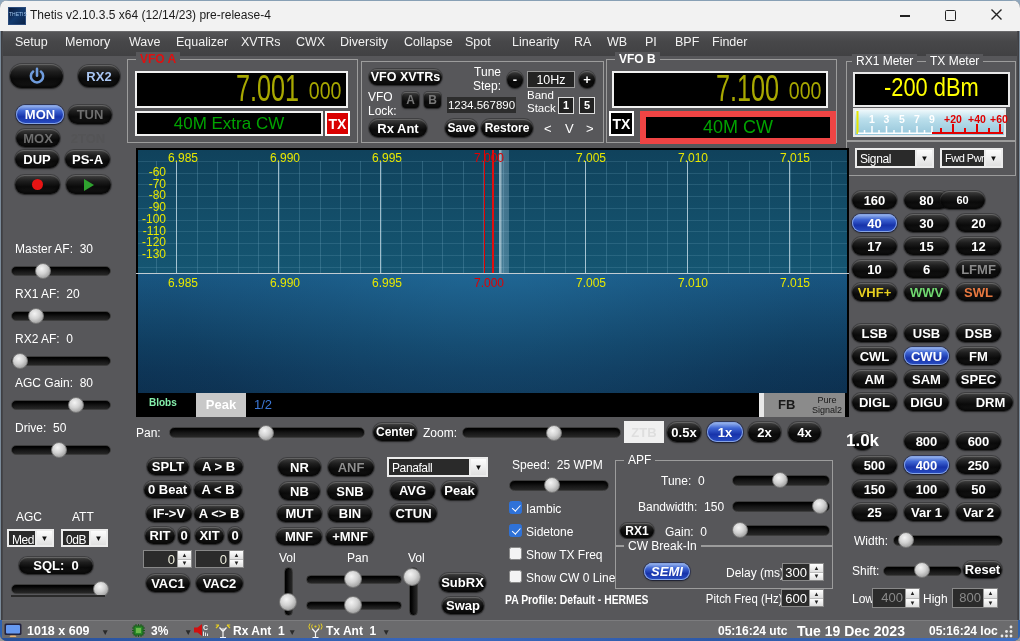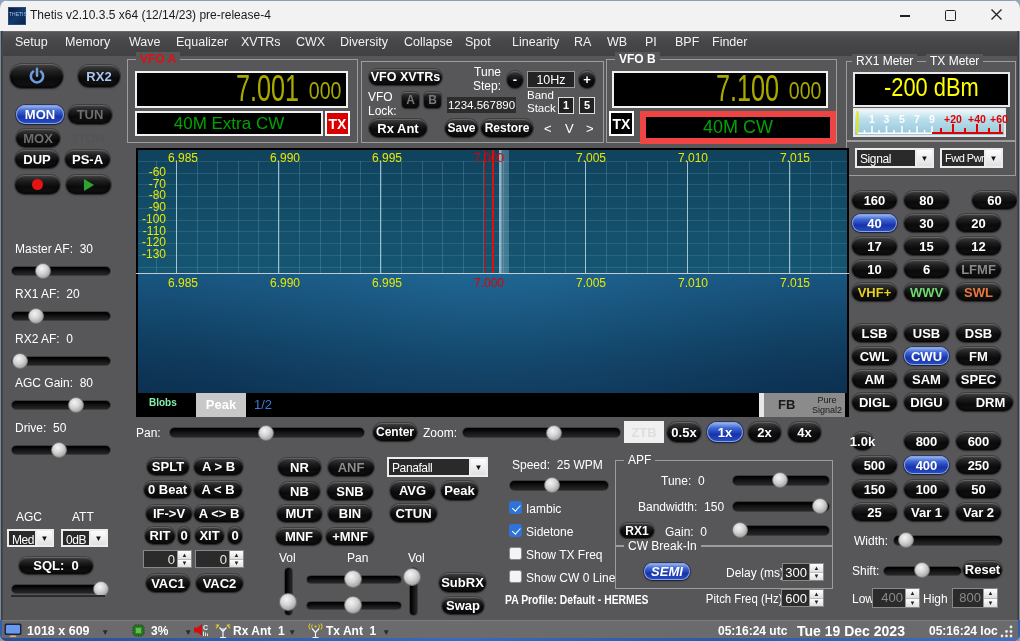--- a/index.html
+++ b/index.html
@@ -391,21 +391,21 @@
 <div class="num" style="left:781px;top:589px;width:43px;height:18px;">
       <div class="v" style="color:#fff;">600</div>
       <div class="ud">
         <div>▲</div>
         <div>▼</div>
       </div>
     </div>
 
 <div class="pill" style="left:852px;top:191px;width:45px;height:18px;font-size:13px;">160</div>
 <div class="pill" style="left:904px;top:191px;width:45px;height:18px;font-size:13px;">80</div>
-<div class="pill" style="left:972px;top:191px;width:45px;height:18px;font-size:13px;">60</div>
+<div class="pill" style="left:940px;top:191px;width:45px;height:18px;font-size:11px;">60</div>
 <div class="pill sel" style="left:852px;top:214px;width:45px;height:18px;font-size:13px;">40</div>
 <div class="pill" style="left:904px;top:214px;width:45px;height:18px;font-size:13px;">30</div>
 <div class="pill" style="left:956px;top:214px;width:45px;height:18px;font-size:13px;">20</div>
 <div class="pill" style="left:852px;top:237px;width:45px;height:18px;font-size:13px;">17</div>
 <div class="pill" style="left:904px;top:237px;width:45px;height:18px;font-size:13px;">15</div>
 <div class="pill" style="left:956px;top:237px;width:45px;height:18px;font-size:13px;">12</div>
 <div class="pill" style="left:852px;top:260px;width:45px;height:18px;font-size:13px;">10</div>
 <div class="pill" style="left:904px;top:260px;width:45px;height:18px;font-size:13px;">6</div>
 <div class="pill" style="left:956px;top:260px;width:45px;height:18px;font-size:13px;color:#8a8a8a;">LFMF</div>
 <div class="pill" style="left:852px;top:283px;width:45px;height:18px;font-size:13px;color:#e8d020;">VHF+</div>
@@ -418,21 +418,21 @@
 <div class="pill" style="left:852px;top:347px;width:45px;height:18px;font-size:13px;">CWL</div>
 <div class="pill sel" style="left:904px;top:347px;width:45px;height:18px;font-size:13px;">CWU</div>
 <div class="pill" style="left:956px;top:347px;width:45px;height:18px;font-size:13px;">FM</div>
 <div class="pill" style="left:852px;top:370px;width:45px;height:18px;font-size:13px;">AM</div>
 <div class="pill" style="left:904px;top:370px;width:45px;height:18px;font-size:13px;">SAM</div>
 <div class="pill" style="left:956px;top:370px;width:45px;height:18px;font-size:13px;">SPEC</div>
 <div class="pill" style="left:852px;top:393px;width:45px;height:18px;font-size:13px;">DIGL</div>
 <div class="pill" style="left:904px;top:393px;width:45px;height:18px;font-size:13px;">DIGU</div>
 <div class="pill" style="left:956px;top:393px;width:45px;height:18px;font-size:13px;padding-left:12px;">DRM</div>
 
-<div class="pill" style="left:852px;top:432px;width:21px;height:18px;font-size:13px;">1.0k</div>
+<div class="pill" style="left:852px;top:432px;width:21px;height:18px;font-size:17px;">1.0k</div>
 <div class="pill" style="left:904px;top:432px;width:45px;height:18px;font-size:13px;">800</div>
 <div class="pill" style="left:956px;top:432px;width:45px;height:18px;font-size:13px;">600</div>
 <div class="pill" style="left:852px;top:456px;width:45px;height:18px;font-size:13px;">500</div>
 <div class="pill sel" style="left:904px;top:456px;width:45px;height:18px;font-size:13px;">400</div>
 <div class="pill" style="left:956px;top:456px;width:45px;height:18px;font-size:13px;">250</div>
 <div class="pill" style="left:852px;top:480px;width:45px;height:18px;font-size:13px;">150</div>
 <div class="pill" style="left:904px;top:480px;width:45px;height:18px;font-size:13px;">100</div>
 <div class="pill" style="left:956px;top:480px;width:45px;height:18px;font-size:13px;">50</div>
 <div class="pill" style="left:852px;top:503px;width:45px;height:18px;font-size:13px;">25</div>
 <div class="pill" style="left:904px;top:503px;width:45px;height:18px;font-size:13px;">Var 1</div>

